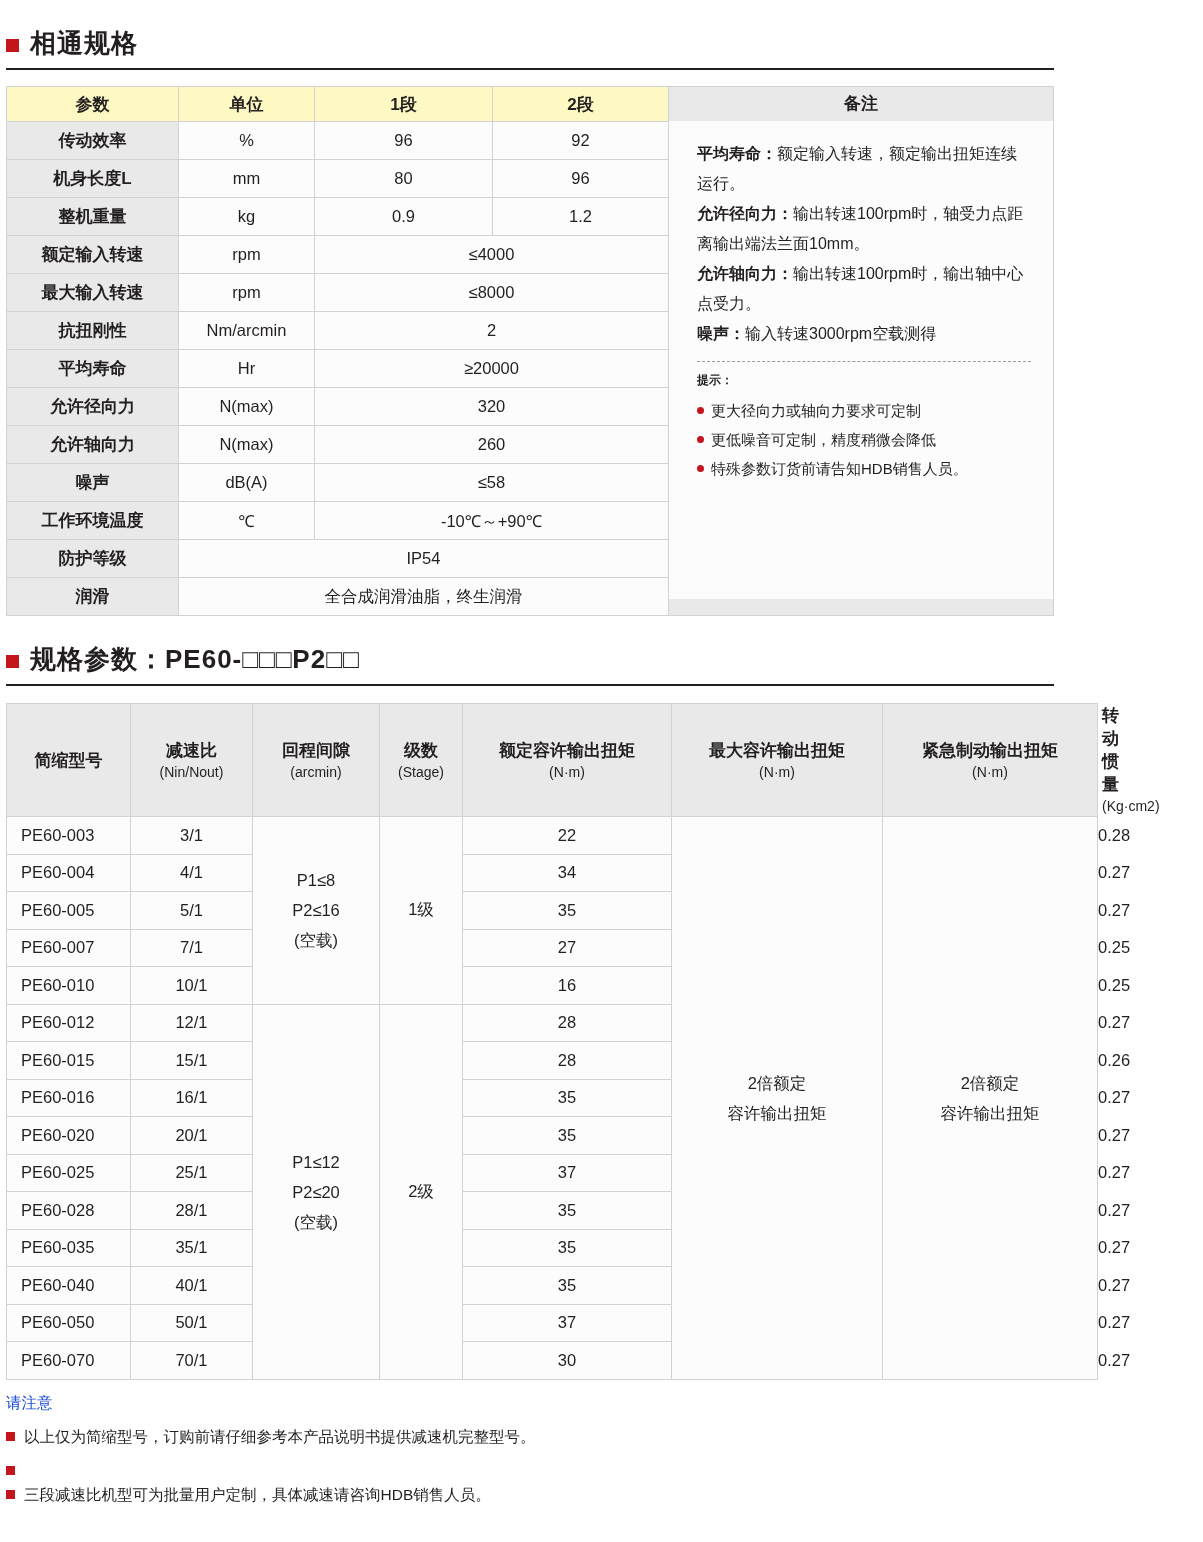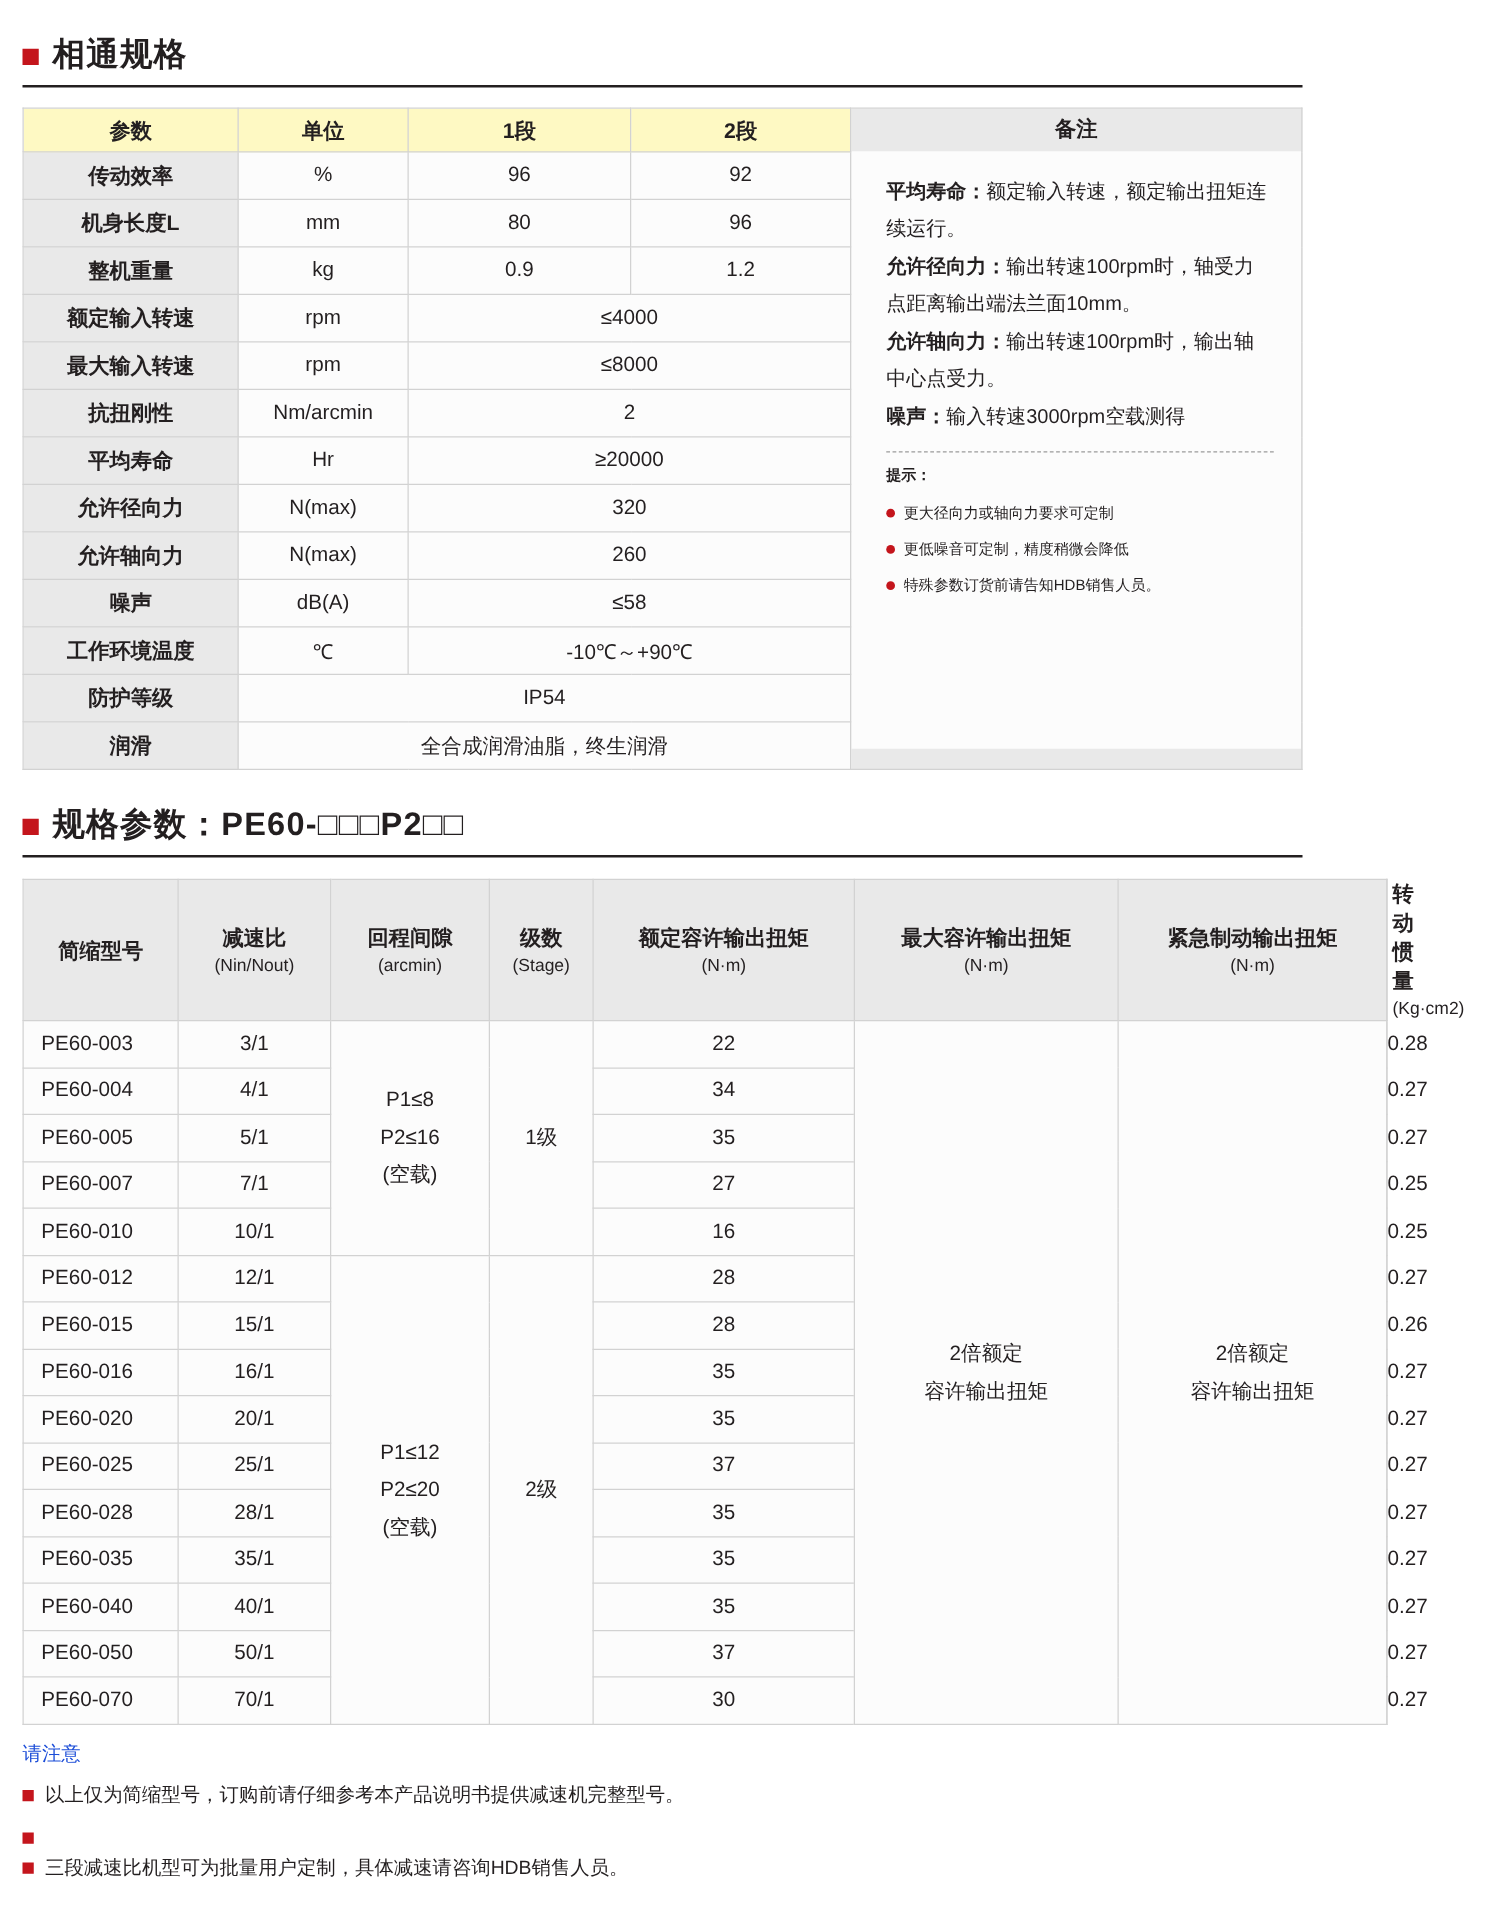--- a/index.html
+++ b/index.html
@@ -12,21 +12,21 @@
     height: 1542px;
     font-family: "Liberation Sans", sans-serif;
     color: #231f20;
     position: relative;
     overflow: hidden;
   }
   .page {
     width: 1060px;
     height: 1542px;
     box-sizing: border-box;
-    padding: 0 18px;
+    padding: 0 6px;
     position: relative;
   }
 
   
   .section-head {
     display: flex;
     align-items: center;
     padding-top: 26px;
     padding-bottom: 6px;
   }
@@ -90,21 +90,21 @@
     height: 37px;
   }
   .note-block { font-size: 16px; line-height: 30px; }
   .note-block b { font-weight: bold; }
   .note-dash {
     border-top: 1px dashed #9a9a9a;
     margin: 12px 0 10px 0;
   }
   .note-tip-title { font-weight: bold; font-size: 12px; margin-bottom: 7px; }
   .note-li {
-    font-size: 12px;
+    font-size: 15px;
     line-height: 29px;
     position: relative;
     padding-left: 14px;
   }
   .note-li::before {
     content: "";
     position: absolute;
     left: 0;
     top: 11px;
     width: 7px;

